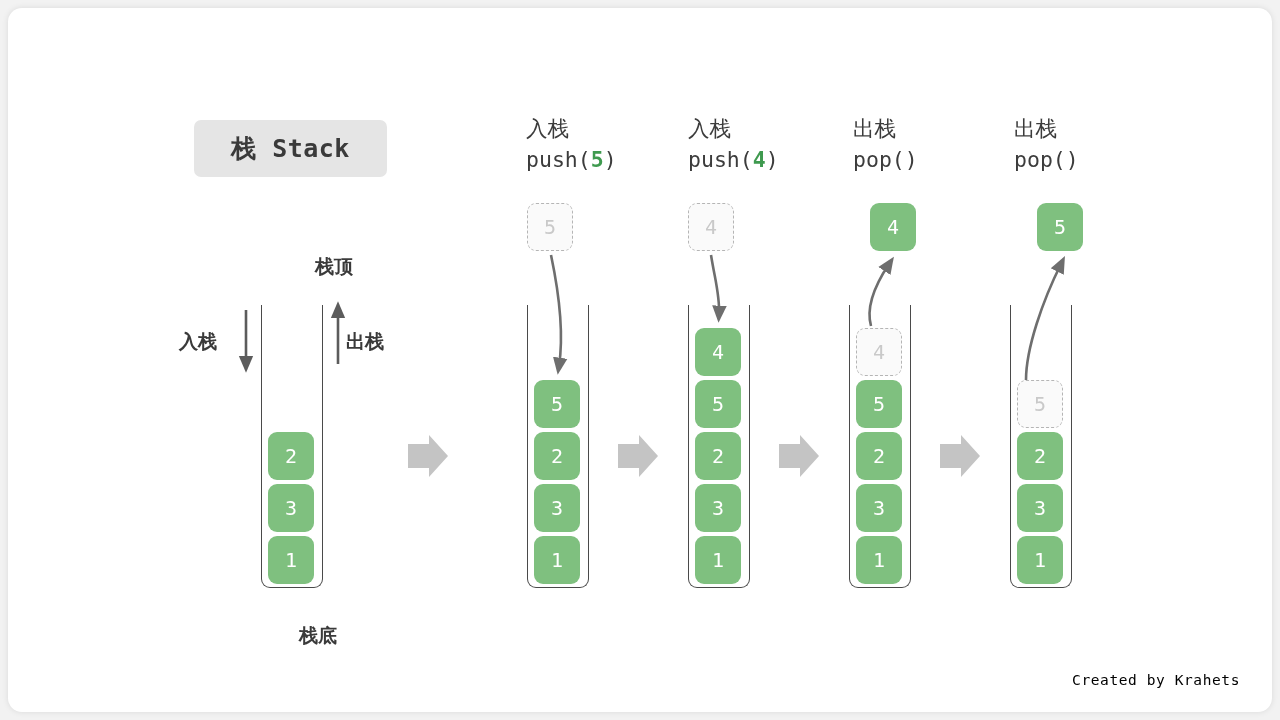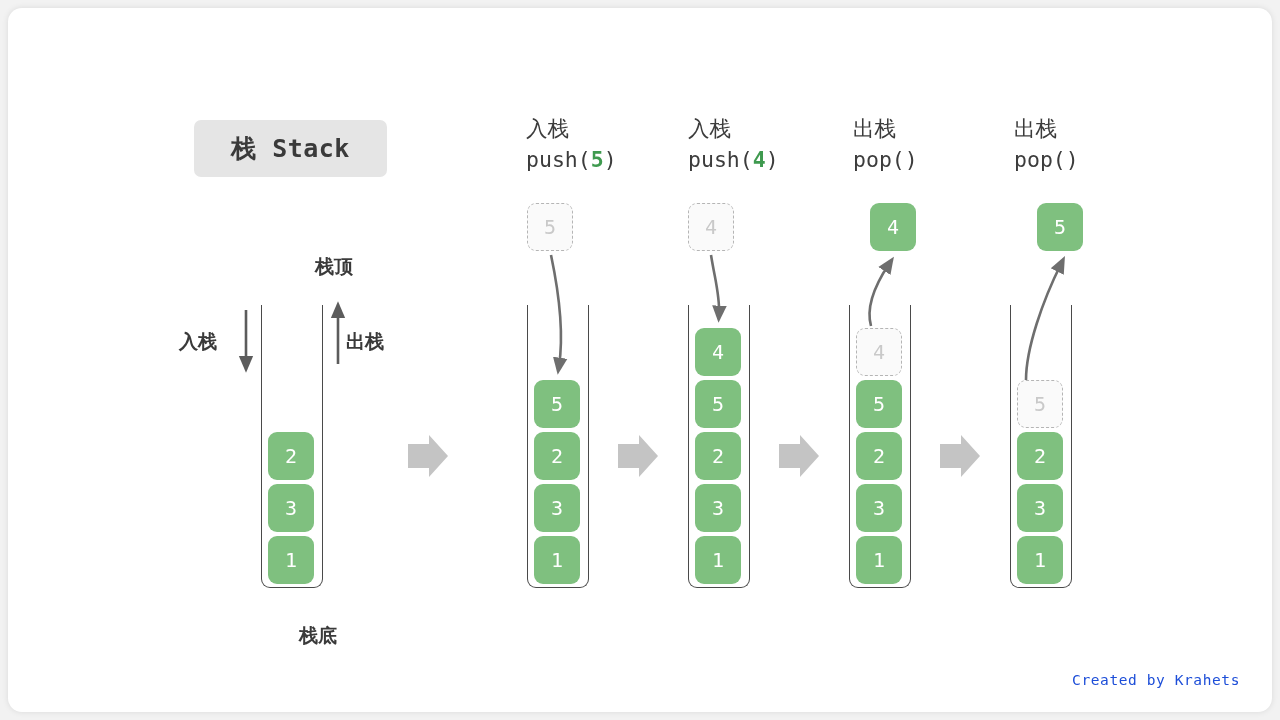--- a/index.html
+++ b/index.html
@@ -127,21 +127,21 @@
     pointer-events: none;
   }
 
   
   #credit {
     position: absolute;
     right: 32px;
     bottom: 24px;
     font-family: "DejaVu Sans Mono", "Liberation Mono", monospace;
     font-size: 14.5px;
-    color: #1d4ed8;
+    color: #000000;
     letter-spacing: 0.6px;
     white-space: nowrap;
   }
 </style>
 </head>
 <body>
 
 <div id="canvas">
   <div id="card">
 

